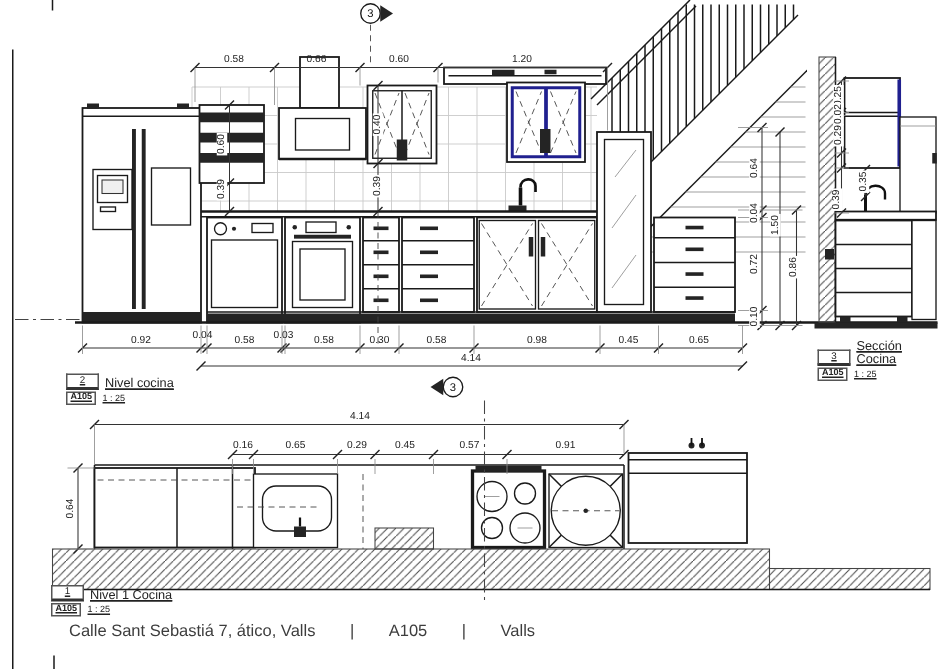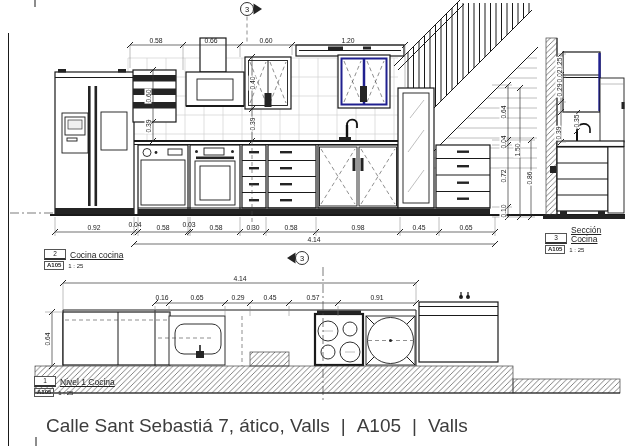--- a/index.html
+++ b/index.html
@@ -17,30 +17,30 @@
   .dashth{stroke:#444;stroke-width:.6;fill:none;stroke-dasharray:4 3;}
   .dashdot{stroke:#444;stroke-width:.7;fill:none;stroke-dasharray:9 3 2 3;}
   .navy{stroke:#20208f;fill:none;}
   .hatchf{fill:url(#h45);stroke:#444;stroke-width:.7;}
   .tick{stroke:#222;stroke-width:1;}
   .dim{position:absolute;font-size:6.8px;color:#222;transform:translate(-50%,-50%);
        white-space:nowrap;z-index:4;}
   .dimv{position:absolute;font-size:6.8px;color:#222;background:#fff;padding:0 1px;
         transform:translate(-50%,-50%) rotate(-90deg);white-space:nowrap;z-index:4;}
   .mark{position:absolute;font-size:7.5px;color:#111;transform:translate(-50%,-50%);z-index:5;}
-  .viewlabel{position:absolute;color:#222;z-index:5;}
+  .viewlabel{position:absolute;color:#222;z-index:5;text-decoration:underline;}
   .vl-row1{display:flex;align-items:flex-end;gap:4px;}
   .vl-num{min-width:20px;text-align:center;font-size:6.5px;border:1px solid #555;
           border-bottom:2px solid #333;line-height:8px;background:#fff;}
   .vl-title{font-size:8.5px;text-decoration:underline;line-height:9px;}
   .vl-row2{display:flex;align-items:center;gap:4px;margin-top:1px;}
   .vl-sheet{font-size:6px;font-weight:bold;border:1px solid #555;padding:0 2px;line-height:7px;}
   .vl-scale{font-size:6px;}
-  .footer{position:absolute;left:46px;top:415px;font-size:19px;color:#3d3d3d;
-          display:flex;gap:11px;align-items:center;z-index:5;}
+  .footer{position:absolute;left:46px;top:415px;font-size:11px;color:#3d3d3d;
+          display:flex;gap:23px;align-items:center;z-index:5;}
 </style>
 </head>
 <body>
 
 <div id="sheet">
 
 <svg id="cad" width="627" height="446" viewBox="0 0 627 446">
   <defs>
     <pattern id="h45" patternUnits="userSpaceOnUse" width="5.5" height="5.5">
       <path d="M-1,6.5 L6.5,-1" stroke="#4a4a4a" stroke-width="0.7" fill="none"></path>
@@ -491,38 +491,38 @@
 <div class="dim" style="left:197px;top:297px">0.65</div>
 <div class="dim" style="left:238px;top:297px">0.29</div>
 <div class="dim" style="left:270px;top:297px">0.45</div>
 <div class="dim" style="left:313px;top:297px">0.57</div>
 <div class="dim" style="left:377px;top:297px">0.91</div>
 <div class="dimv" style="left:47px;top:339px">0.64</div>
 
 <div class="viewlabel" style="left:44px;top:249px">
   <div class="vl-row1">
     <span class="vl-num">2</span>
-    <span class="vl-title">Cocina cocina</span>
+    <span class="vl-title">Nivel cocina</span>
   </div>
   <div class="vl-row2">
     <span class="vl-sheet">A105</span>
     <span class="vl-scale">1 : 25</span>
   </div>
 </div>
 <div class="viewlabel" style="left:545px;top:226px">
   <div class="vl-row1">
     <span class="vl-num">3</span>
     <span class="vl-title">Sección Cocina</span>
   </div>
   <div class="vl-row2">
     <span class="vl-sheet">A105</span>
     <span class="vl-scale">1 : 25</span>
   </div>
 </div>
-<div class="viewlabel" style="left:34px;top:376px">
+<div class="viewlabel" style="left:34px;top:390px">
   <div class="vl-row1">
     <span class="vl-num">1</span>
     <span class="vl-title">Nivel 1 Cocina</span>
   </div>
   <div class="vl-row2">
     <span class="vl-sheet">A105</span>
     <span class="vl-scale">1 : 25</span>
   </div>
 </div>
 

